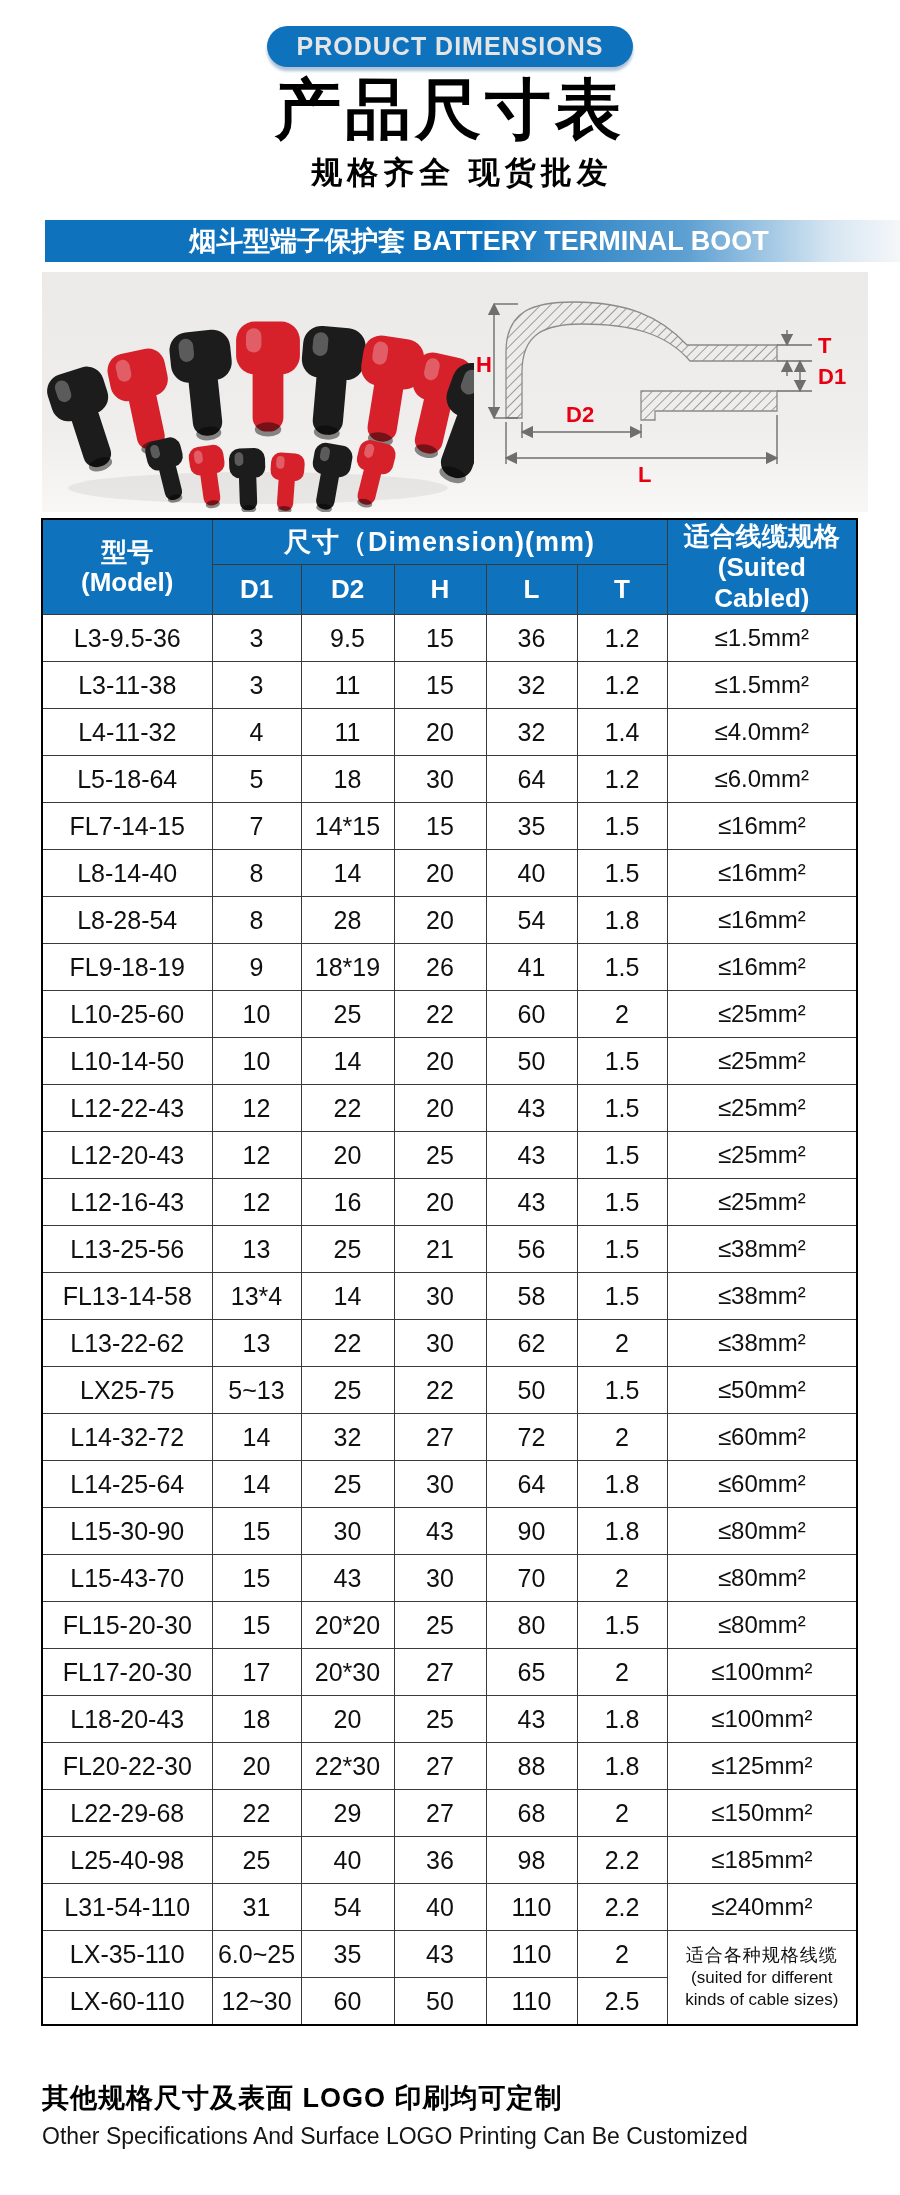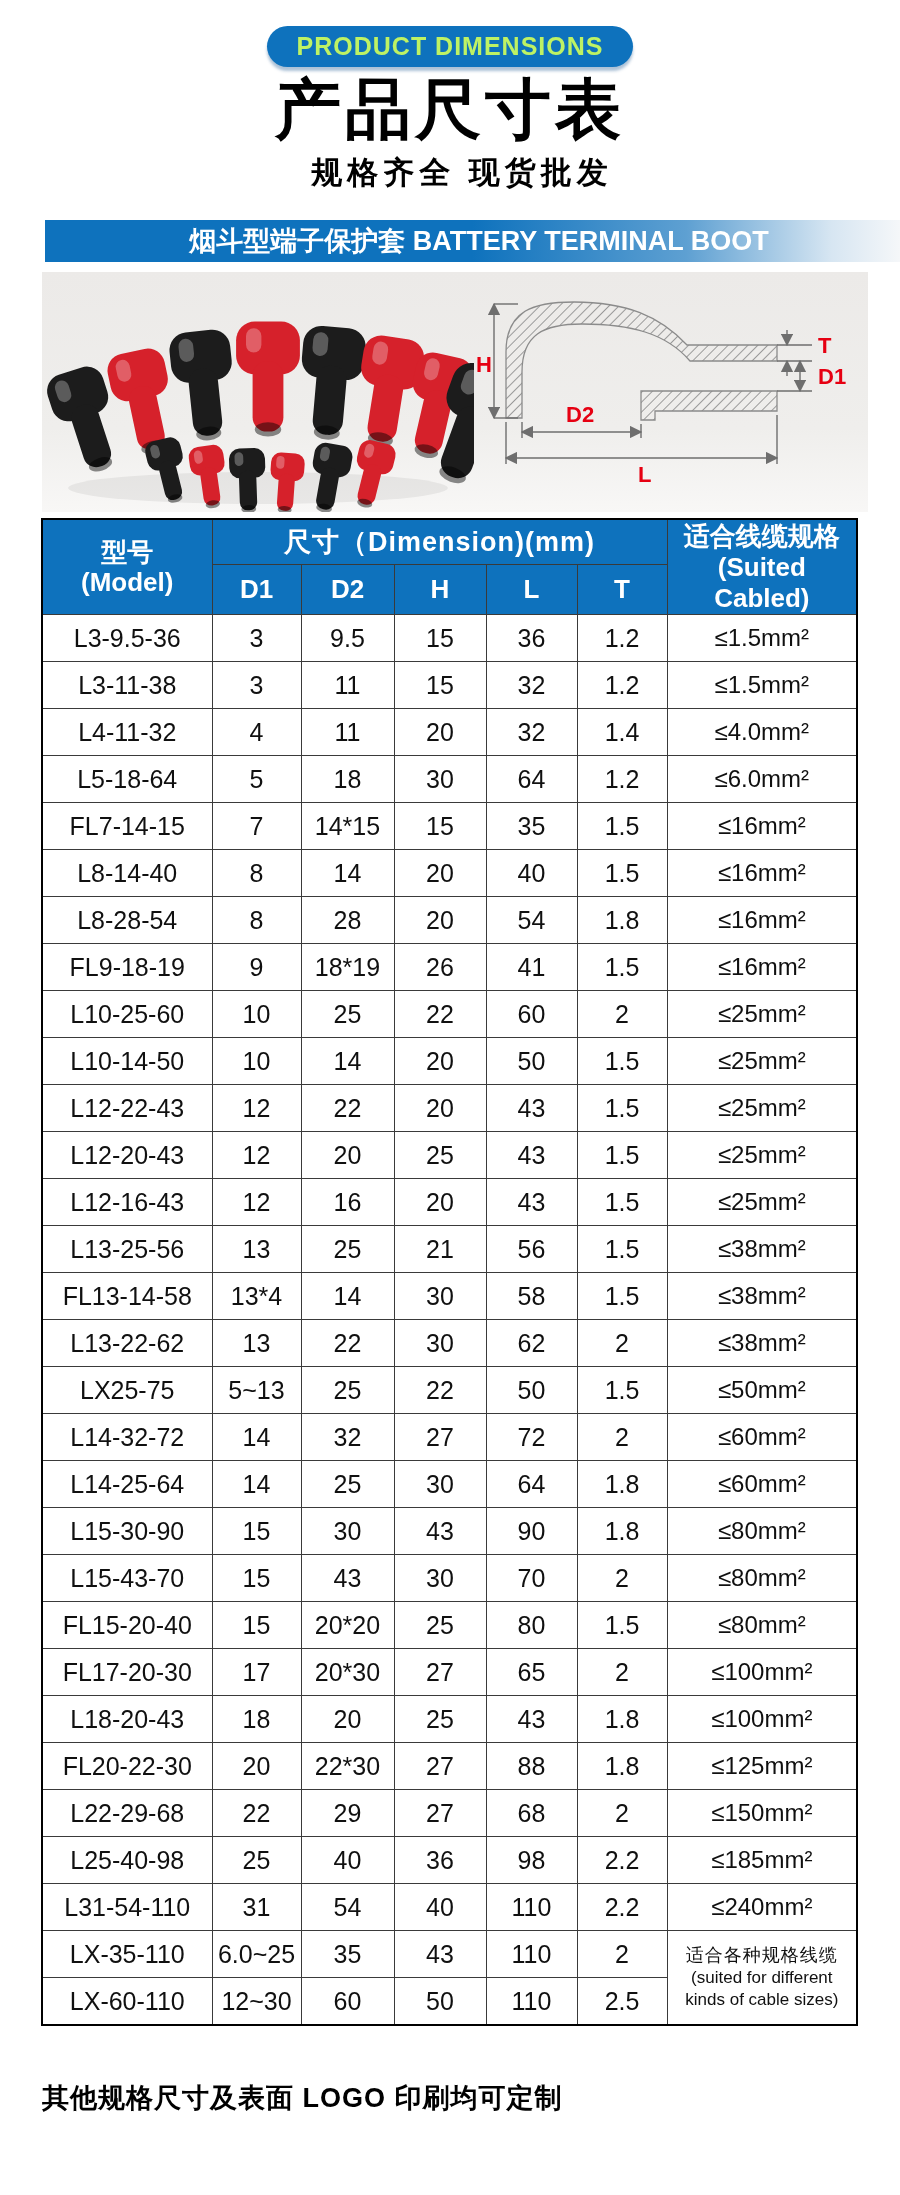--- a/index.html
+++ b/index.html
@@ -1,20 +1,20 @@
 <!DOCTYPE html>
 <html><head>
 <meta charset="utf-8">
 <style>
   html,body{margin:0;padding:0;background:#fff;}
   .page{position:relative;width:900px;height:2195px;background:#fff;overflow:hidden;
         font-family:"Liberation Sans","DejaVu Sans",sans-serif;color:#000;}
 
   
-  .badge{width:fit-content;margin:26px auto 0;background:#0e72bd;color:#bef264;
+  .badge{width:fit-content;margin:26px auto 0;background:#0e72bd;color:#e5e5e5;
          font-weight:bold;font-size:25px;letter-spacing:1px;padding:6px 30px;
          border-radius:24px;box-shadow:0 4px 3px rgba(20,80,140,.35);}
   .title{margin:8px 0 0;text-align:center;font-size:66px;line-height:1.05;
          font-weight:bold;letter-spacing:4px;}
   .subtitle{margin-top:8px;text-align:center;font-size:31px;font-weight:bold;letter-spacing:5px;padding-left:24px;}
 
   
   .section-bar{margin:26px 0 0 45px;height:42px;line-height:42px;padding-left:13px;
          background:linear-gradient(90deg,#0e72bd 0%,#0e72bd 50%,#5ea0d2 75%,#d7e6f2 92%,#f5f7f9 100%);
          color:#fff;font-size:27px;font-weight:bold;white-space:nowrap;text-align:center;}
@@ -344,21 +344,21 @@
         <tr>
           <td class="c-model">L15-43-70</td>
           <td class="c-dim">15</td>
           <td class="c-dim">43</td>
           <td class="c-dim">30</td>
           <td class="c-dim">70</td>
           <td class="c-dim">2</td>
           <td class="c-suited">≤80mm²</td>
         </tr>
         <tr>
-          <td class="c-model">FL15-20-40</td>
+          <td class="c-model">FL15-20-30</td>
           <td class="c-dim">15</td>
           <td class="c-dim">20*20</td>
           <td class="c-dim">25</td>
           <td class="c-dim">80</td>
           <td class="c-dim">1.5</td>
           <td class="c-suited">≤80mm²</td>
         </tr>
         <tr>
           <td class="c-model">FL17-20-30</td>
           <td class="c-dim">17</td>
@@ -432,15 +432,16 @@
           <td class="c-dim">60</td>
           <td class="c-dim">50</td>
           <td class="c-dim">110</td>
           <td class="c-dim">2.5</td>
         </tr>
       </tbody>
   </table>
 
   <div class="footer">
     <div class="cn">其他规格尺寸及表面 LOGO 印刷均可定制</div>
+    <div class="en">Other Specifications And Surface LOGO Printing Can Be Customized</div>
   </div>
 
 </div>
 
 </body></html>

